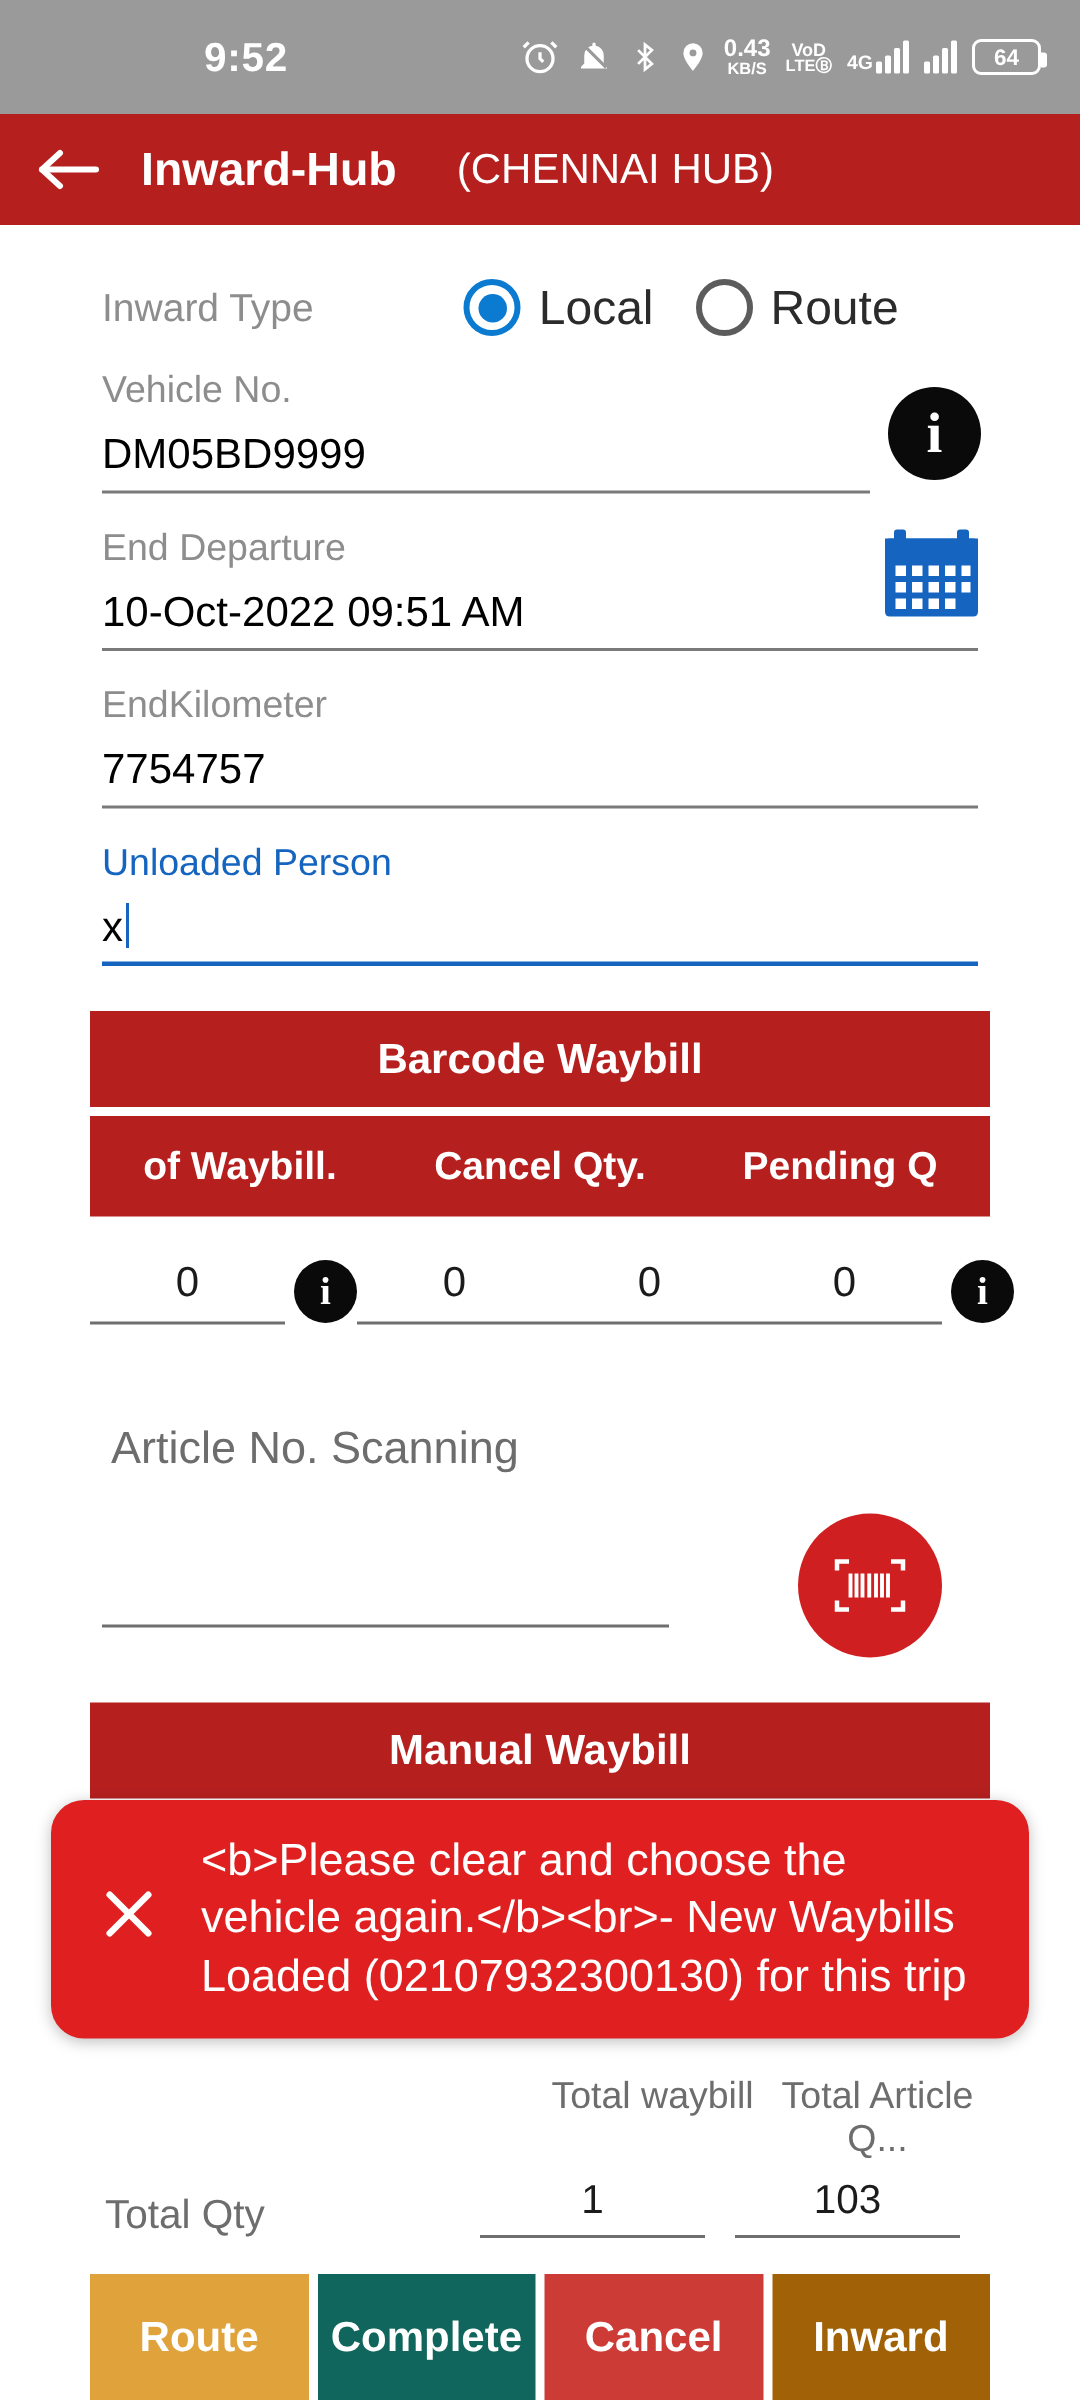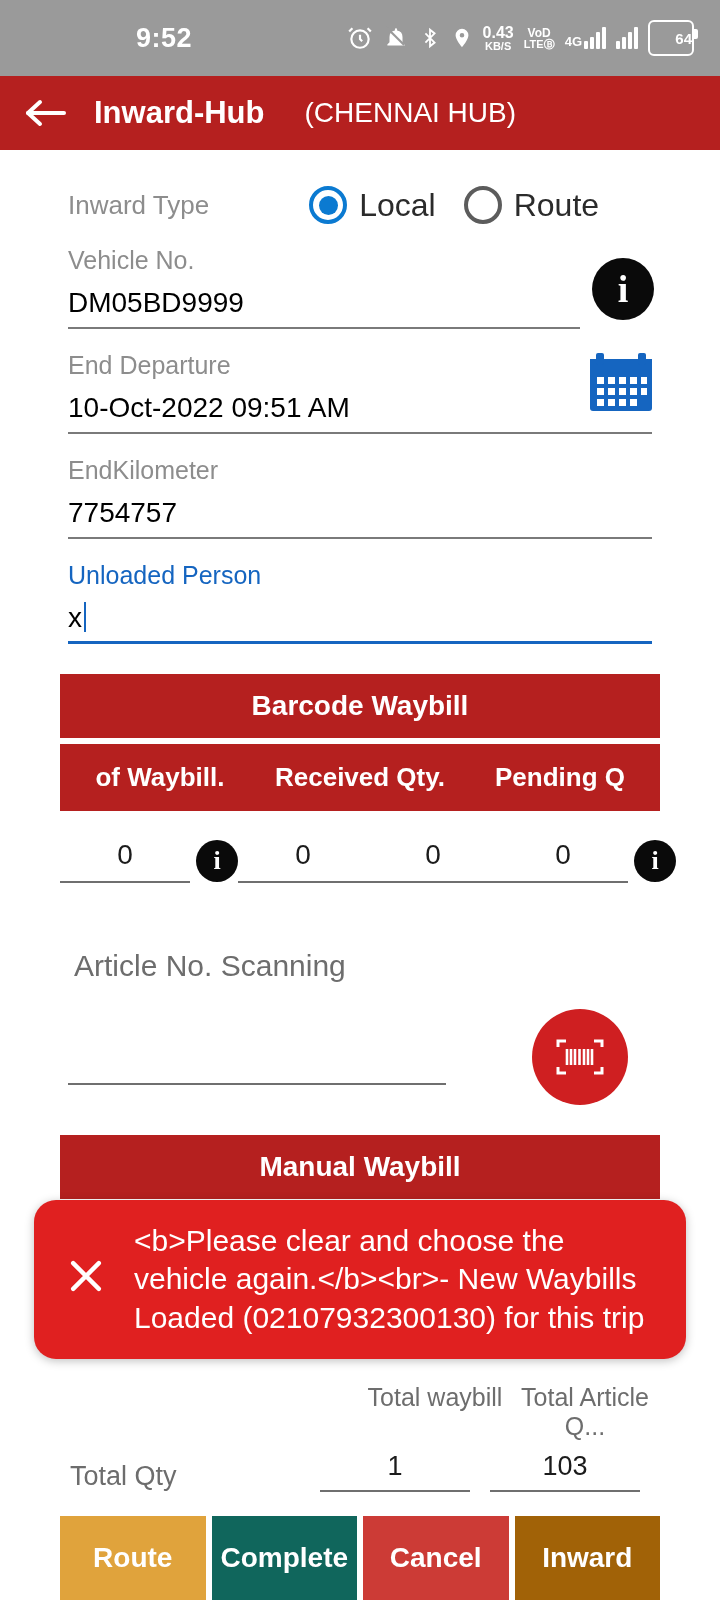--- a/index.html
+++ b/index.html
@@ -24,22 +24,22 @@
   .netspeed .v { font-size: 16px; font-weight:700; }
   .netspeed .u { font-size: 11px; font-weight:700; }
   .volte { display:flex; flex-direction:column; align-items:center; line-height:1; }
   .volte .a { font-size: 12px; font-weight:700; }
   .volte .b { font-size: 11px; font-weight:700; }
   .g4 { display:flex; align-items:flex-end; gap:2px; }
   .g4 .lbl { font-size: 13px; font-weight:700; }
   .bars { display:flex; align-items:flex-end; gap:2px; height:22px; }
   .bars i { display:block; width:4px; background:#fff; border-radius:1px; }
   .battery {
-    width: 46px; height: 36px; border:2px solid #fff; border-radius:6px;
-    display:flex; align-items:center; justify-content:flex-end; position:relative;
+    width: 46px; height: 24px; border:2px solid #fff; border-radius:6px;
+    display:flex; align-items:center; justify-content:center; position:relative;
   }
   .battery:after{ content:""; position:absolute; right:-6px; top:7px; width:4px;height:10px;background:#fff;border-radius:0 2px 2px 0;}
   .battery span { font-size:15px; font-weight:700; }
 
   
   .appbar {
     height: 74px; background:#b5201f; color:#fff;
     display:flex; align-items:center; padding: 0 22px; gap: 26px;
   }
   .back-arrow { width:46px; height:34px; position:relative; cursor:pointer; }
@@ -294,21 +294,21 @@
     </div>
 
     <div class="field">
       <div class="cap blue">Unloaded Person</div>
       <div class="val focus"><span>x</span><span class="caret"></span></div>
     </div>
 
     <div class="section-bar">Barcode Waybill</div>
     <div class="table-head">
       <div>of Waybill.</div>
-      <div>Received Qty.</div>
+      <div>Cancel Qty.</div>
       <div>Pending Q</div>
     </div>
     <div class="qty-row">
       <div class="qty-cell">
         <div class="qty-val">0</div>
         <div class="mini-dot">i</div>
       </div>
       <div class="qty-cell">
         <div class="qty-val">0</div>
       </div>

